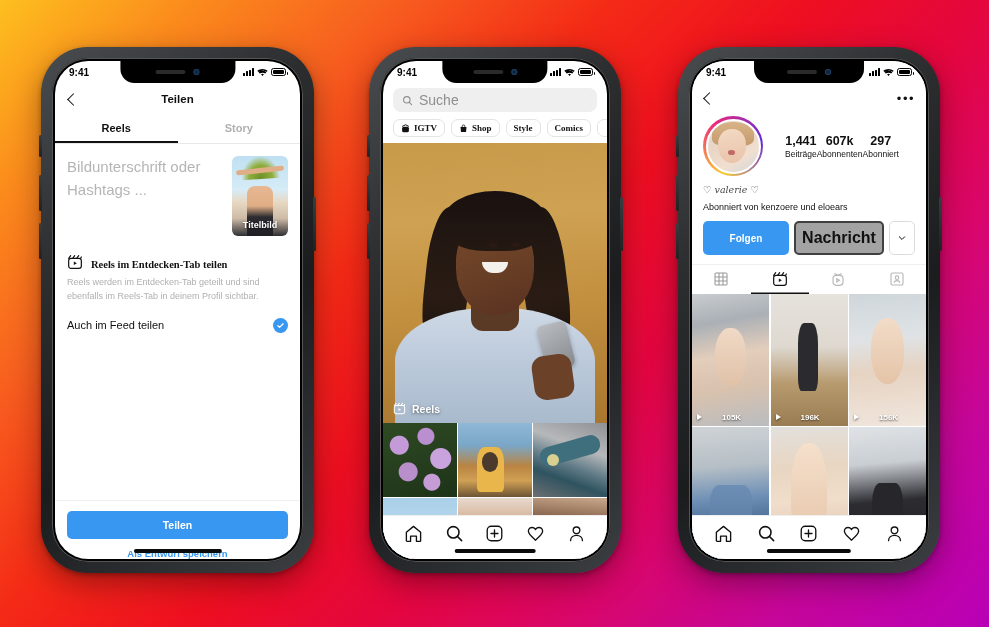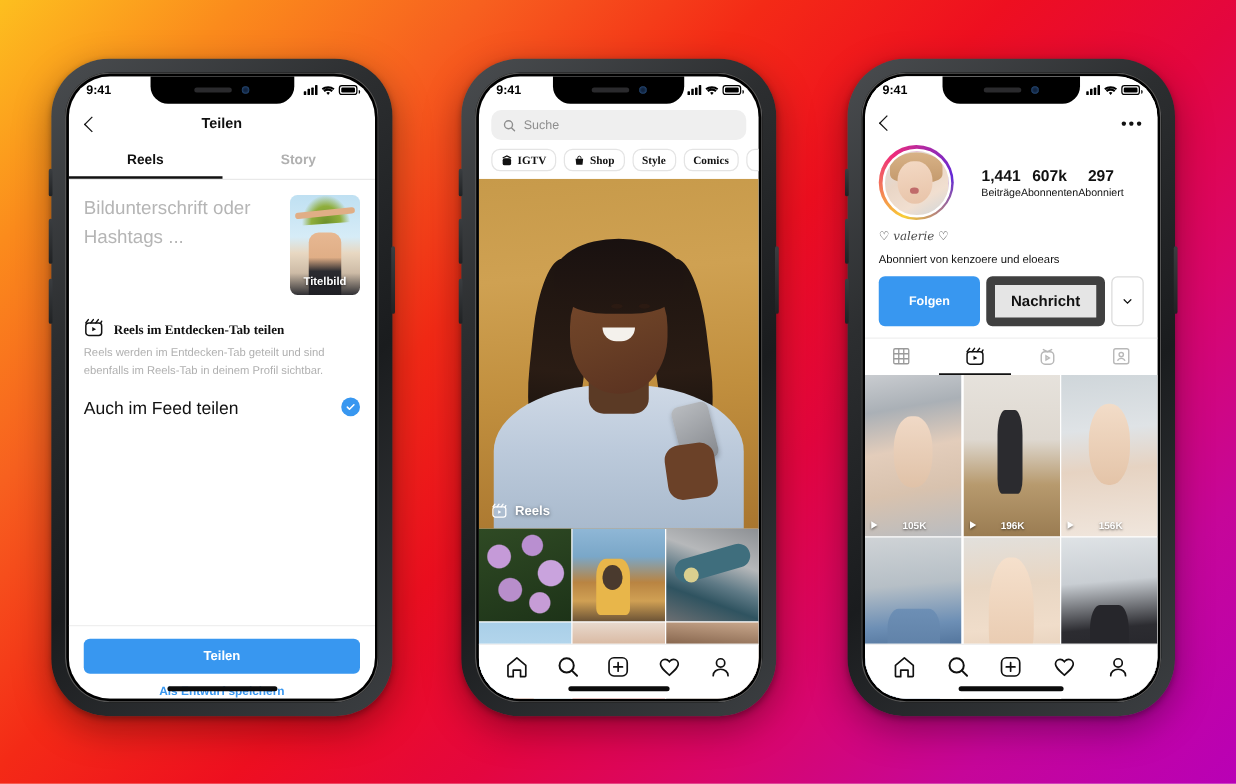--- a/index.html
+++ b/index.html
@@ -110,21 +110,21 @@
   }
   .thumb .arm { position:absolute; top:12px; left:4px; width:48px; height:5px; background:#e0ae86; border-radius:3px; transform:rotate(-6deg);}
   .thumb .lbl { position:absolute; bottom:6px; left:0; right:0; text-align:center; color:#fff; font-size:9px; font-weight:700; text-shadow:0 1px 2px rgba(0,0,0,.55); }
 
   .p1-section { padding: 18px 12px 0 12px; }
   .p1-srow { display:flex; align-items:flex-end; gap:8px;font-family:Liberation Serif, serif; }
   .p1-srow .ttl { font-size:10.5px; font-weight:700; color:#111; }
   .reels-ico { width:16px; height:16px; flex:0 0 auto; }
   .p1-desc { font-size:9px; line-height:1.55; color:#b0b0b0; margin-top:6px; }
   .p1-toggle-row { display:flex; align-items:center; justify-content:space-between; padding:14px 12px 0 12px; }
-  .p1-toggle-row .lbl { font-size:14px; color:#111; }
+  .p1-toggle-row .lbl { font-size:11px; color:#111; }
   .check {
     width:15px; height:15px; border-radius:50%; background:#3897f0;
     display:flex; align-items:center; justify-content:center;
   }
   .check svg { width:9px; height:9px; }
 
   .p1-spacer { flex:1; }
   .p1-footer { border-top:1px solid #efefef; padding:10px 12px 0; flex:0 0 auto; }
   .btn-primary {
     display:block; width:100%; background:#3897f0; color:#fff; border:none;
@@ -134,21 +134,21 @@
   .link-draft { display:block; text-align:center; color:#3897f0; font-size:9.5px; font-weight:600; padding:9px 0 0; }
 
   
   #phone2 { left: 369px; top: 47px; width: 252px; height: 526px; }
   .p2-body { padding-top:22px; height:100%; display:flex; flex-direction:column; background:#fff;}
   .searchwrap { padding: 5px 10px 4px; flex:0 0 auto;}
   .searchbar {
     background:#efefef; border-radius:8px; height:24px;
     display:flex; align-items:center; gap:6px; padding:0 9px;
   }
-  .searchbar .ph { font-size:10px; color:#8e8e8e; }
+  .searchbar .ph { font-size:14px; color:#8e8e8e; }
   .chips { display:flex; gap:6px; padding:3px 10px 6px; overflow:hidden; flex:0 0 auto;font-family:Liberation Serif, serif;}
   .chip {
     display:flex; align-items:center; gap:4px; flex:0 0 auto;
     border:1px solid #e4e4e4; border-radius:7px; padding:3px 7px;
     font-size:9px; font-weight:700; color:#111; background:#fff; white-space:nowrap;
   }
   .p2-scroll { flex:1; position:relative; overflow:hidden; }
 
   .reel-hero {
     position:relative; width:100%; height:280px; overflow:hidden;
@@ -238,21 +238,21 @@
   .stat { text-align:center; }
   .stat .num { font-size:12.5px; font-weight:700; color:#111; }
   .stat .lbl { font-size:8.5px; color:#111; margin-top:1px; }
 
   .p3-bio { padding:8px 11px 0; flex:0 0 auto;}
   .p3-bio .name { font-size:9.5px; color:#4a4a4a; font-family:"DejaVu Serif", serif; font-style:italic; }
   .p3-bio .followed { font-size:9px; color:#111; margin-top:7px; }
 
   .p3-actions { display:flex; gap:5px; padding:9px 11px 0; flex:0 0 auto;}
   .btn-follow { flex:1; background:#3897f0; color:#fff; border:none; border-radius:5px; padding:6px 0; font-size:10px; font-weight:700; font-family:inherit; cursor:pointer;}
-  .btn-msg { flex:1; background:#e5e5e5; color:#111; border:7px solid #404040; border-radius:5px; padding:6px 0; font-size:12px; font-weight:700; font-family:inherit; cursor:pointer;}
+  .btn-msg { flex:1; background:#a3a3a3; color:#111; border:2px solid #404040; border-radius:5px; padding:6px 0; font-size:16px; font-weight:700; font-family:inherit; cursor:pointer;}
   .btn-caret { width:26px; background:#fff; border:1px solid #dbdbdb; border-radius:5px; display:flex; align-items:center; justify-content:center; cursor:pointer;}
 
   .p3-tabs { display:flex; margin-top:9px; border-top:1px solid #efefef; flex:0 0 auto;}
   .p3-tab { flex:1; display:flex; align-items:center; justify-content:center; padding:6px 0 7px; }
   .p3-tab.active { box-shadow: inset 0 -1.5px 0 0 #111; }
 
   .p3-grid { display:grid; grid-template-columns:repeat(3,1fr); gap:1.5px; flex:1; background:#fff; overflow:hidden;}
   .p3-cell { position:relative; overflow:hidden; }
   .p3-cell .views {
     position:absolute; bottom:4px; left:5px; display:flex; align-items:center; gap:20px;

